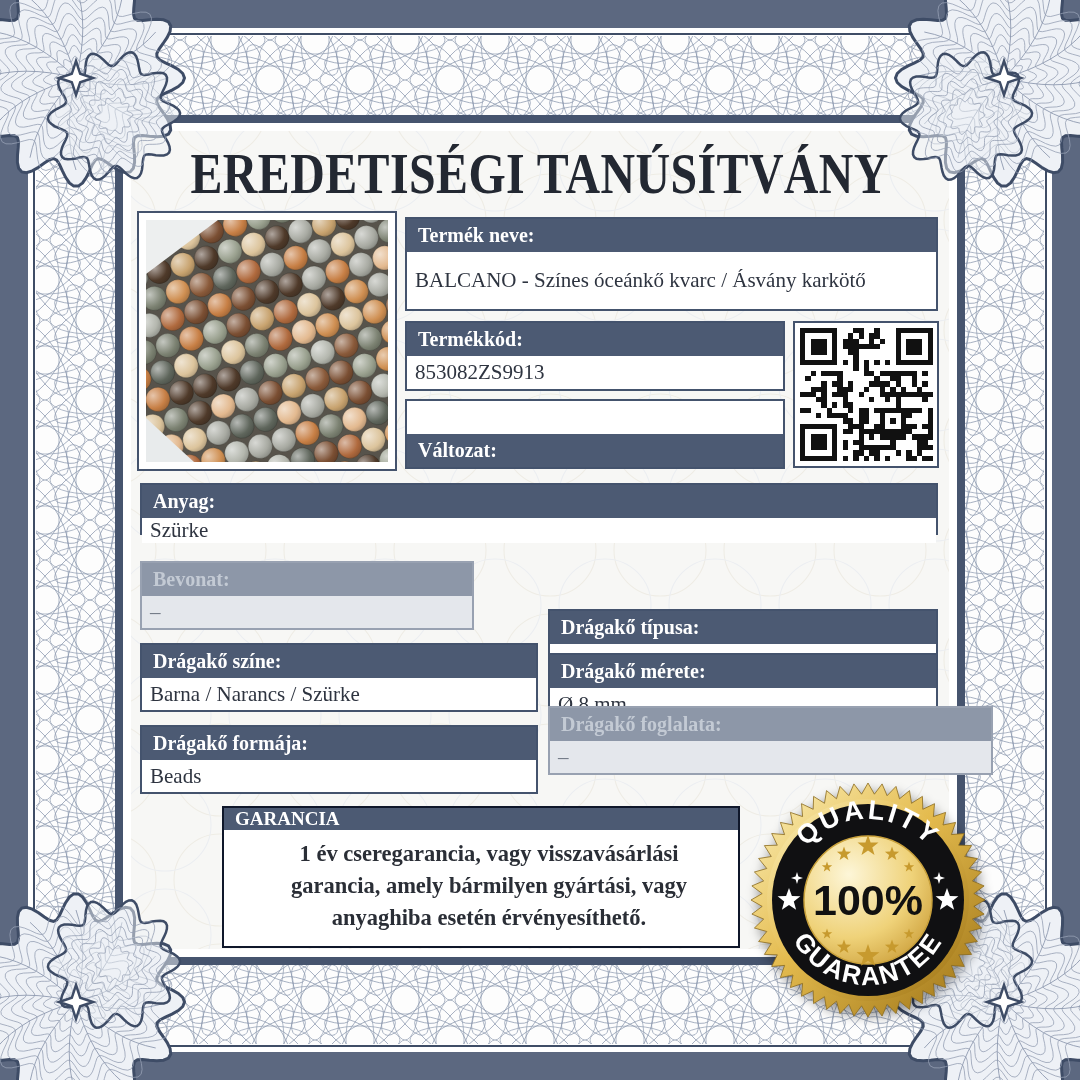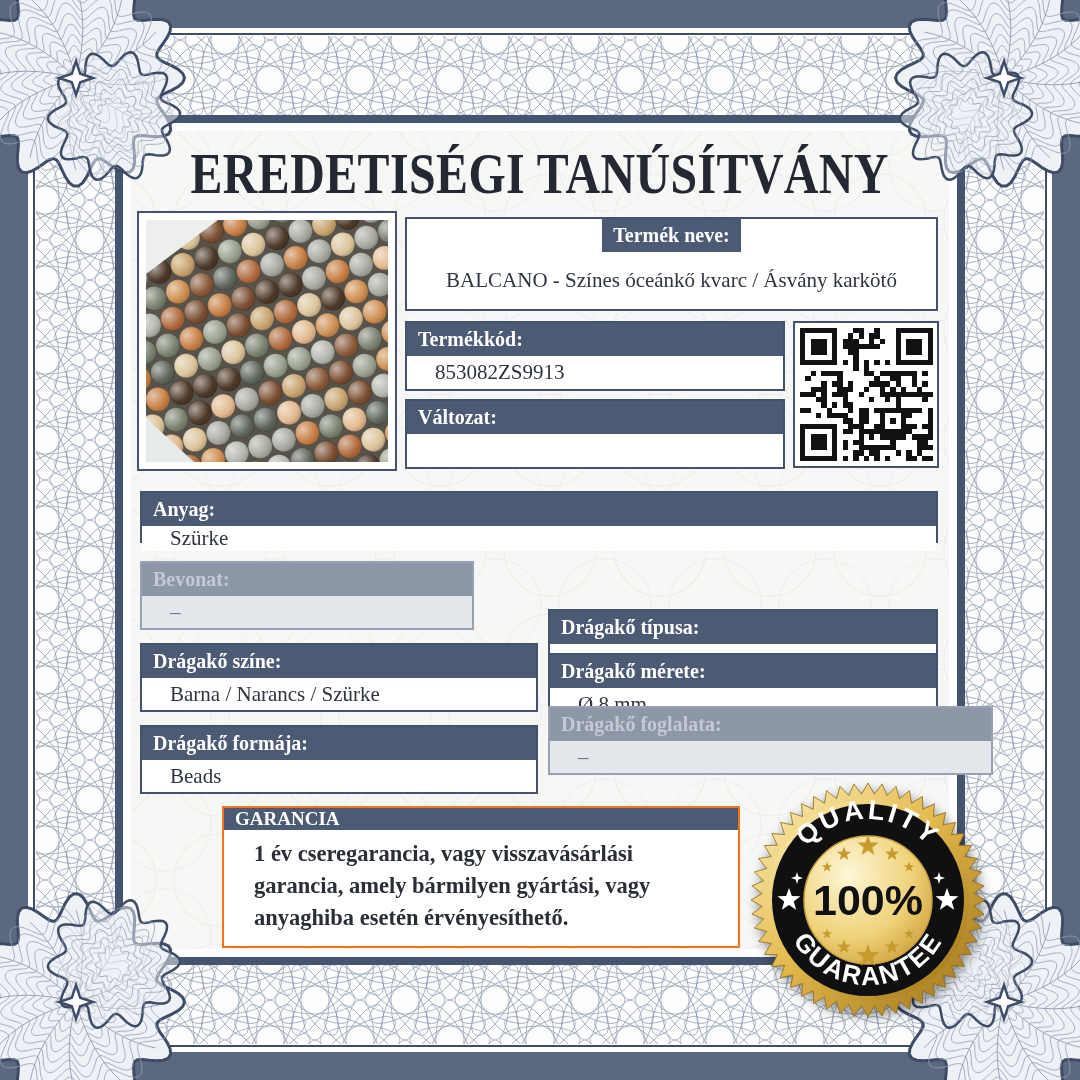--- a/index.html
+++ b/index.html
@@ -12,29 +12,29 @@
   .title{left:120px;top:141px;width:840px;height:68px;display:flex;align-items:flex-start;justify-content:center;}
   .title span{font-weight:bold;font-size:57px;color:#232832;white-space:nowrap;transform:scaleX(.84);letter-spacing:.5px;}
 
   .photo-frame{left:137px;top:211px;width:260px;height:260px;background:#fff;
                border:2px solid #44536d;padding:7px;}
   .photo-frame svg{display:block;}
 
   .field{display:flex;flex-direction:column;border:2px solid #44536d;background:#fff;}
   .field-header{background:#4c5a73;color:#fff;font-weight:bold;font-size:20px;
                 display:flex;align-items:center;padding:0 11px;flex:0 0 33px;}
-  .field-value{display:flex;align-items:center;padding:0 28px;font-size:21px;color:#2e3440;background:#fff;flex:1;}
+  .field-value{display:flex;align-items:center;padding:0 8px;font-size:21px;color:#2e3440;background:#fff;flex:1;}
   .field.disabled{border-color:#98a1b1;background:#e4e7ec;}
   .field.disabled .field-header{background:#8d97a8;color:#c3cad4;}
   .field.disabled .field-value{background:#e4e7ec;color:#6e7683;}
 
   .qr-box{left:793px;top:321px;width:146px;height:147px;background:#fff;border:2px solid #44536d;
           display:flex;align-items:center;justify-content:center;}
 
-  .warranty{left:222px;top:806px;width:518px;border:2px solid #f97316;background:#fff;}
+  .warranty{left:222px;top:806px;width:518px;border:2px solid #0f172a;background:#fff;text-align:center;}
   .warranty .field-header{font-size:19px;}
   .warranty-body{padding:8px 14px 12px 14px;font-size:22.5px;font-weight:bold;color:#2a2e36;line-height:1.42;margin-left:16px;}
 </style>
 </head>
 <body>
 
 <div class="page">
 
   <svg id="bg-svg" width="1080" height="1080">
     <defs>
@@ -596,31 +596,31 @@
           <circle cx="269.5" cy="343" r="12.1" fill="url(#bg7)" stroke="rgba(30,26,22,0.4)" stroke-width="0.5"></circle>
           <circle cx="294" cy="343" r="12.1" fill="url(#bg4)" stroke="rgba(30,26,22,0.4)" stroke-width="0.5"></circle>
           <circle cx="318.5" cy="343" r="12.1" fill="url(#bg9)" stroke="rgba(30,26,22,0.4)" stroke-width="0.5"></circle>
           <circle cx="343" cy="343" r="12.1" fill="url(#bg11)" stroke="rgba(30,26,22,0.4)" stroke-width="0.5"></circle>
         </g>
         <path d="M0 0 L72 0 L0 54 Z" fill="#edefef"></path>
         <path d="M0 242 L0 198 L48 242 Z" fill="#e8ebec"></path>
       </svg>
   </div>
 
-  <div class="abs field" style="left:405px;top:217px;width:533px;height:94px;align-items:center;">
+  <div class="abs field" style="left:405px;top:217px;width:533px;height:94px;">
     <div class="field-header">Termék neve:</div>
     <div class="field-value">BALCANO - Színes óceánkő kvarc / Ásvány karkötő</div>
   </div>
 
   <div class="abs field" style="left:405px;top:321px;width:380px;height:70px;">
     <div class="field-header">Termékkód:</div>
     <div class="field-value">853082ZS9913</div>
   </div>
 
-  <div class="abs field" style="left:405px;top:399px;width:380px;height:70px;">
+  <div class="abs field" style="left:405px;top:399px;width:380px;height:70px;justify-content:flex-end;">
     <div class="field-header">Változat:</div>
   </div>
 
   <div class="abs qr-box">
     <svg id="qr-svg" width="133" height="133" viewBox="0 0 25 25" shape-rendering="crispEdges">
         <rect width="25" height="25" fill="#ffffff"></rect>
         <rect x="0" y="0" width="1" height="1" fill="#111111"></rect>
         <rect x="1" y="0" width="1" height="1" fill="#111111"></rect>
         <rect x="2" y="0" width="1" height="1" fill="#111111"></rect>
         <rect x="3" y="0" width="1" height="1" fill="#111111"></rect>
@@ -919,21 +919,21 @@
         <rect x="12" y="24" width="1" height="1" fill="#111111"></rect>
         <rect x="14" y="24" width="1" height="1" fill="#111111"></rect>
         <rect x="16" y="24" width="1" height="1" fill="#111111"></rect>
         <rect x="20" y="24" width="1" height="1" fill="#111111"></rect>
         <rect x="21" y="24" width="1" height="1" fill="#111111"></rect>
         <rect x="23" y="24" width="1" height="1" fill="#111111"></rect>
         <rect x="24" y="24" width="1" height="1" fill="#111111"></rect>
       </svg>
   </div>
 
-  <div class="abs field" style="left:140px;top:483px;width:798px;height:52px;margin-top:8px;">
+  <div class="abs field" style="left:140px;top:483px;width:798px;height:52px;">
     <div class="field-header">Anyag:</div>
     <div class="field-value">Szürke</div>
   </div>
 
   <div class="abs field disabled" style="left:140px;top:561px;width:334px;height:69px;">
     <div class="field-header">Bevonat:</div>
     <div class="field-value">–</div>
   </div>
   <div class="abs field" style="left:548px;top:561px;width:390px;height:69px;margin-top:48px;">
     <div class="field-header">Drágakő típusa:</div>

